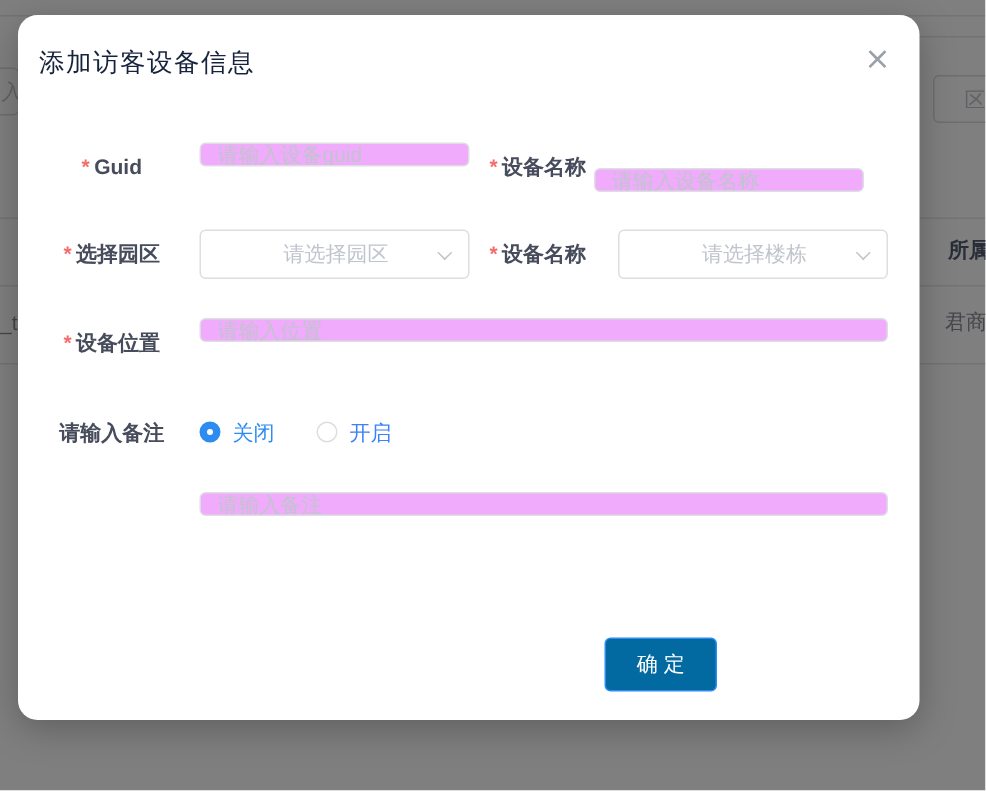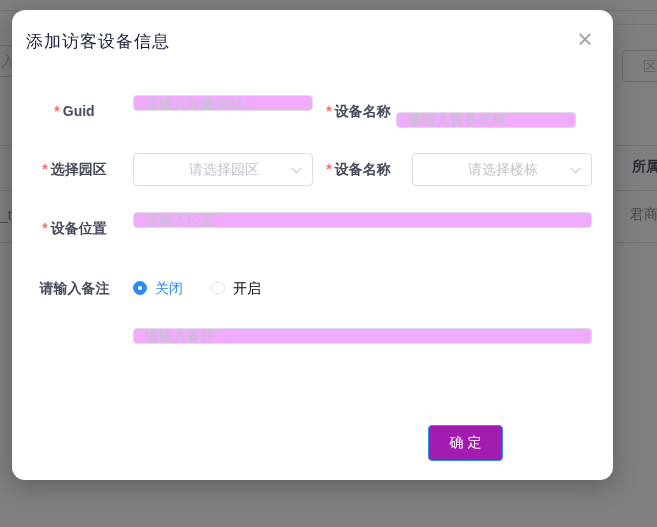--- a/index.html
+++ b/index.html
@@ -51,27 +51,27 @@
   .chevron { position:absolute; right:12px; top:11px; width:7px; height:7px;
     border-right:1.5px solid #c0c4cc; border-bottom:1.5px solid #c0c4cc; transform:rotate(45deg); }
 
   .radio-group { position:absolute; left:121px; top:0; height:26px; display:flex; align-items:center; }
   .radio-item { display:flex; align-items:center; cursor:pointer; margin-right:28px; }
   .radio-circle { width:14px; height:14px; border-radius:50%; border:1px solid #dcdee2;
     background:#fff; position:relative; }
   .radio-item.checked .radio-circle { border-color:#2d8cf0; background:#2d8cf0; }
   .radio-item.checked .radio-circle .dot { position:absolute; left:4px; top:4px; width:4px; height:4px;
     border-radius:50%; background:#fff; }
-  .radio-label { margin-left:8px; font-size:14px; color:#000000; }
+  .radio-label { margin-left:8px; font-size:14px; color:#3b82f6; }
   .radio-item.checked .radio-label { color:#2d8cf0; }
 
   .btn { position:absolute; top:415px; width:75px; height:36px; border-radius:4px;
     font-size:14px; cursor:pointer; text-align:center;
     font-family:"Liberation Sans","DejaVu Sans",sans-serif; }
-  .btn-confirm { left:416px; background:#a21caf; border:1px solid #2d8cf0; color:#fff; }
+  .btn-confirm { left:391px; background:#0369a1; border:1px solid #2d8cf0; color:#fff; }
   .btn-cancel { left:506px; background:#fff; border:1px solid #dcdee2; color:#515a6e; }
 </style>
 </head>
 <body>
 
 <div class="stage">
 
   <div class="bg">
     <div class="bg-line" style="top:10px;left:0;width:657px;"></div>
     <div class="bg-line" style="top:24px;left:600px;width:57px;"></div>

